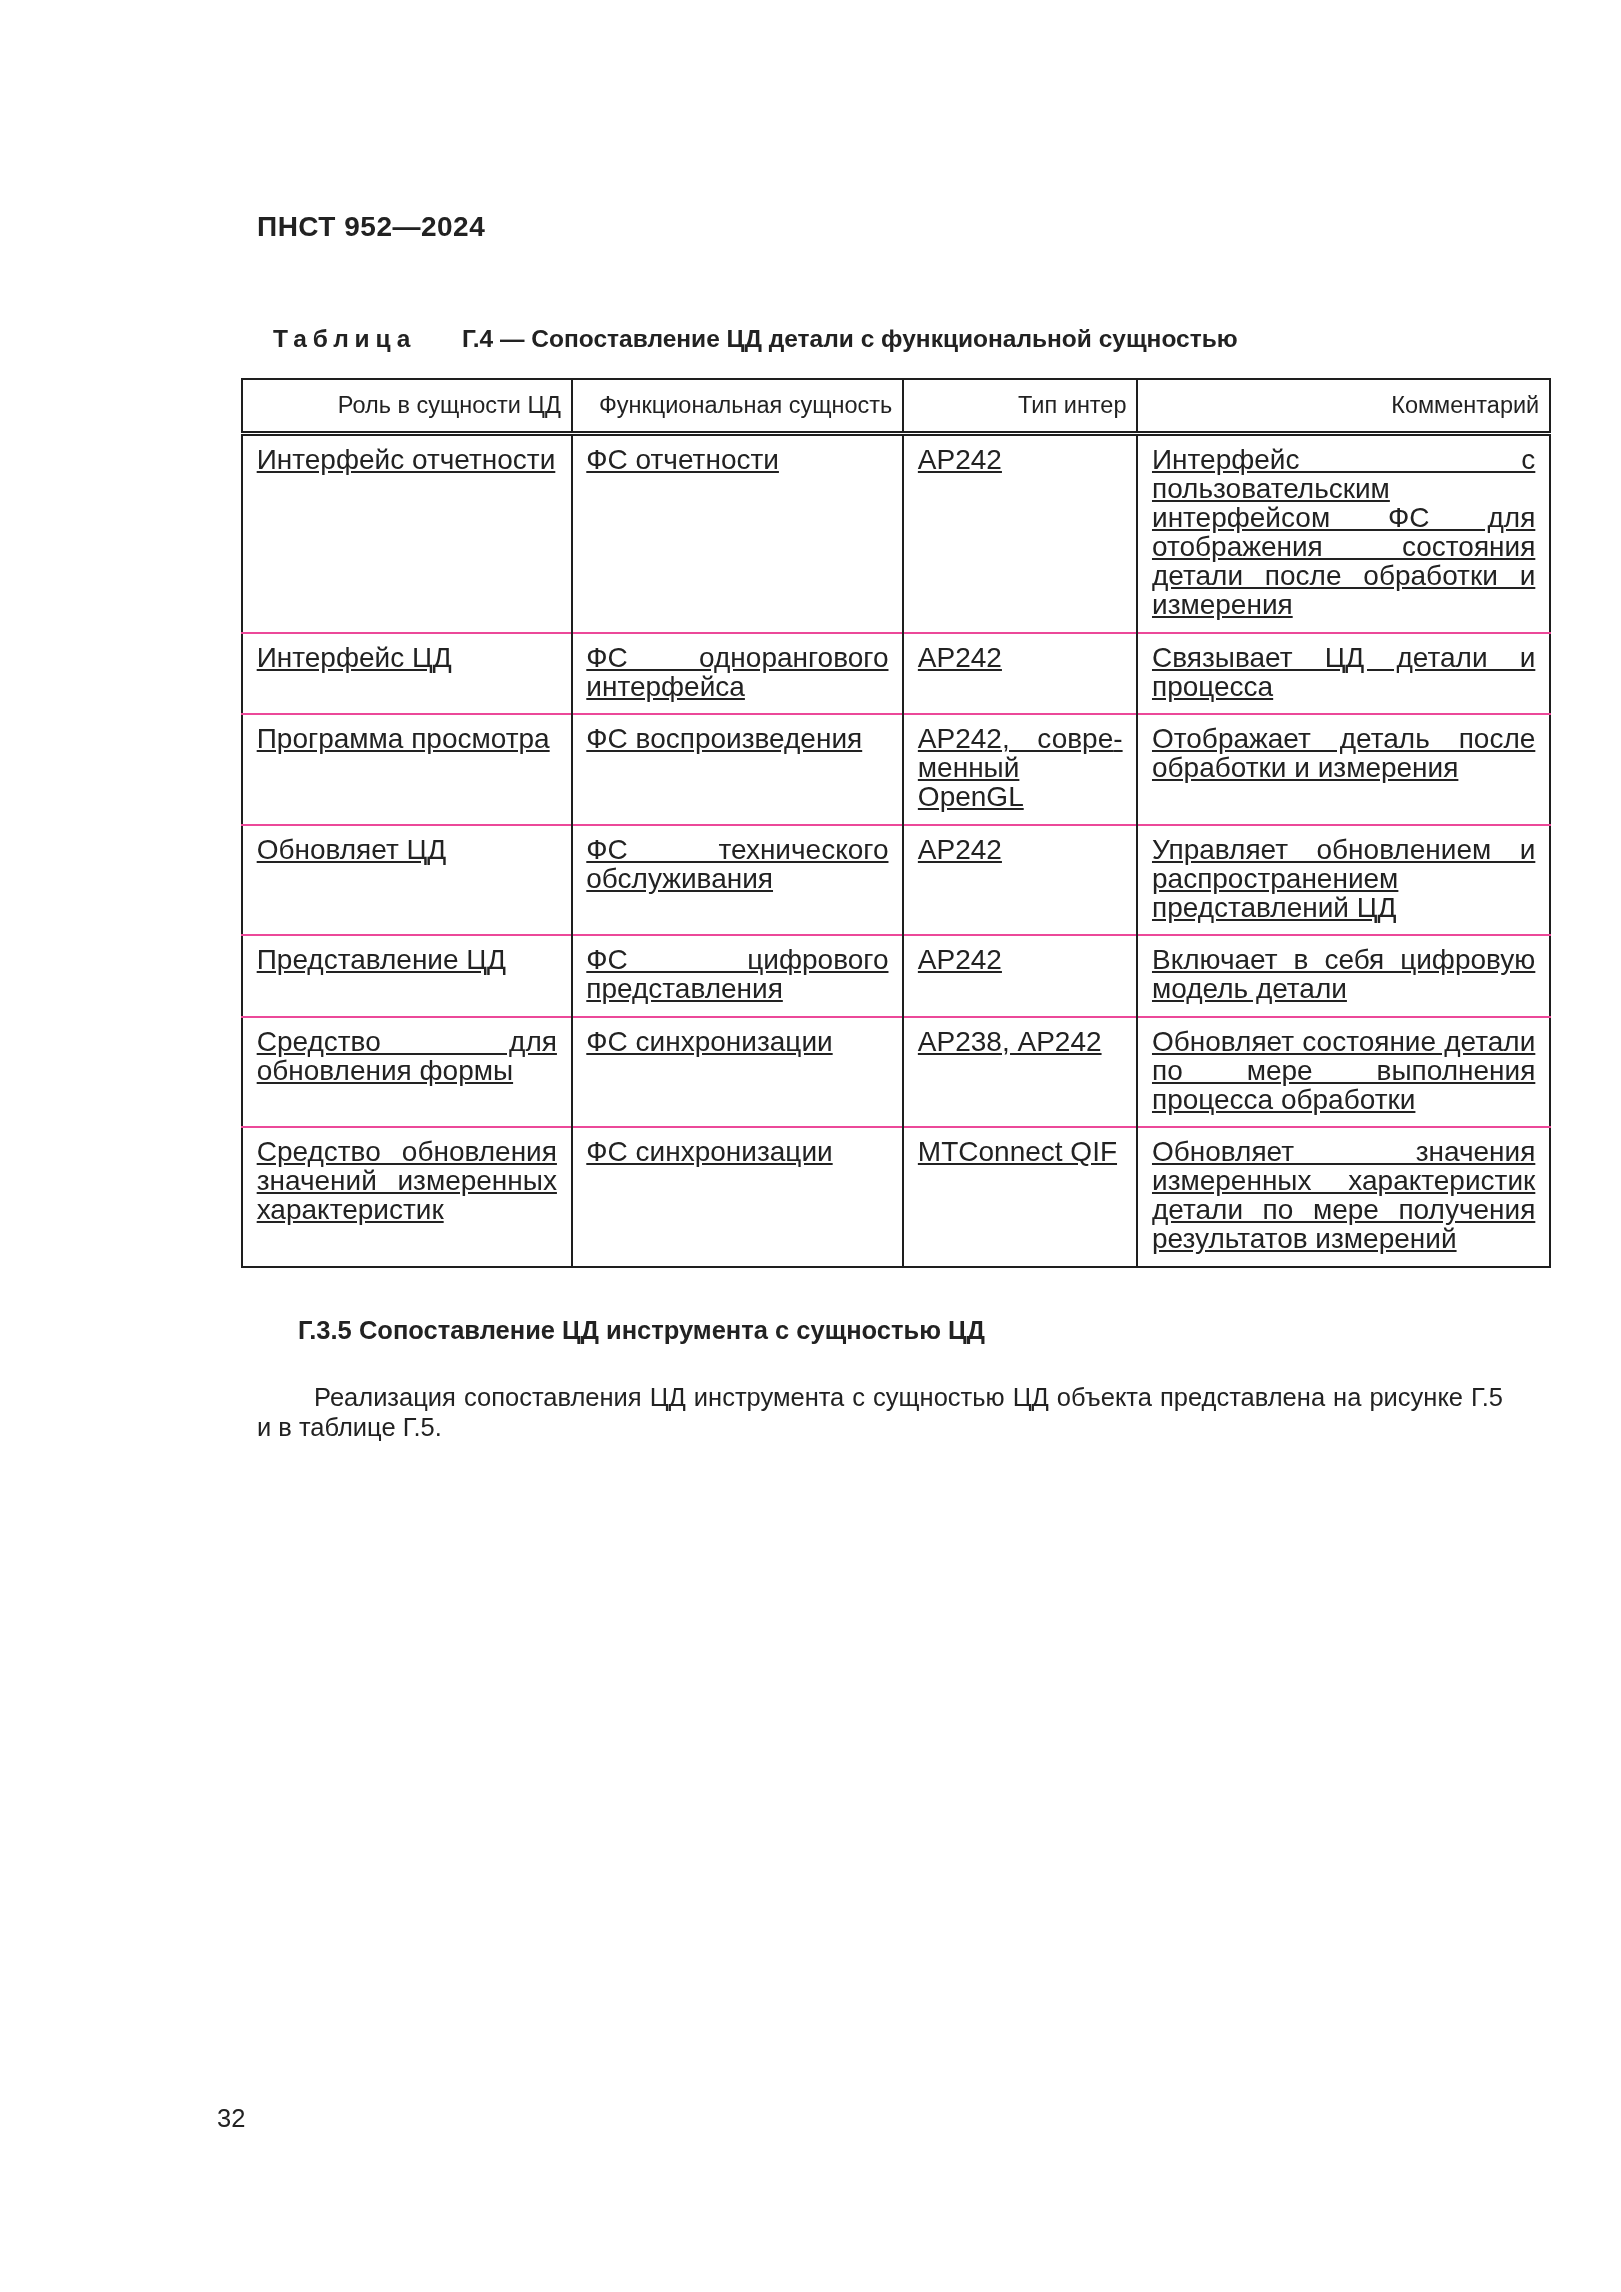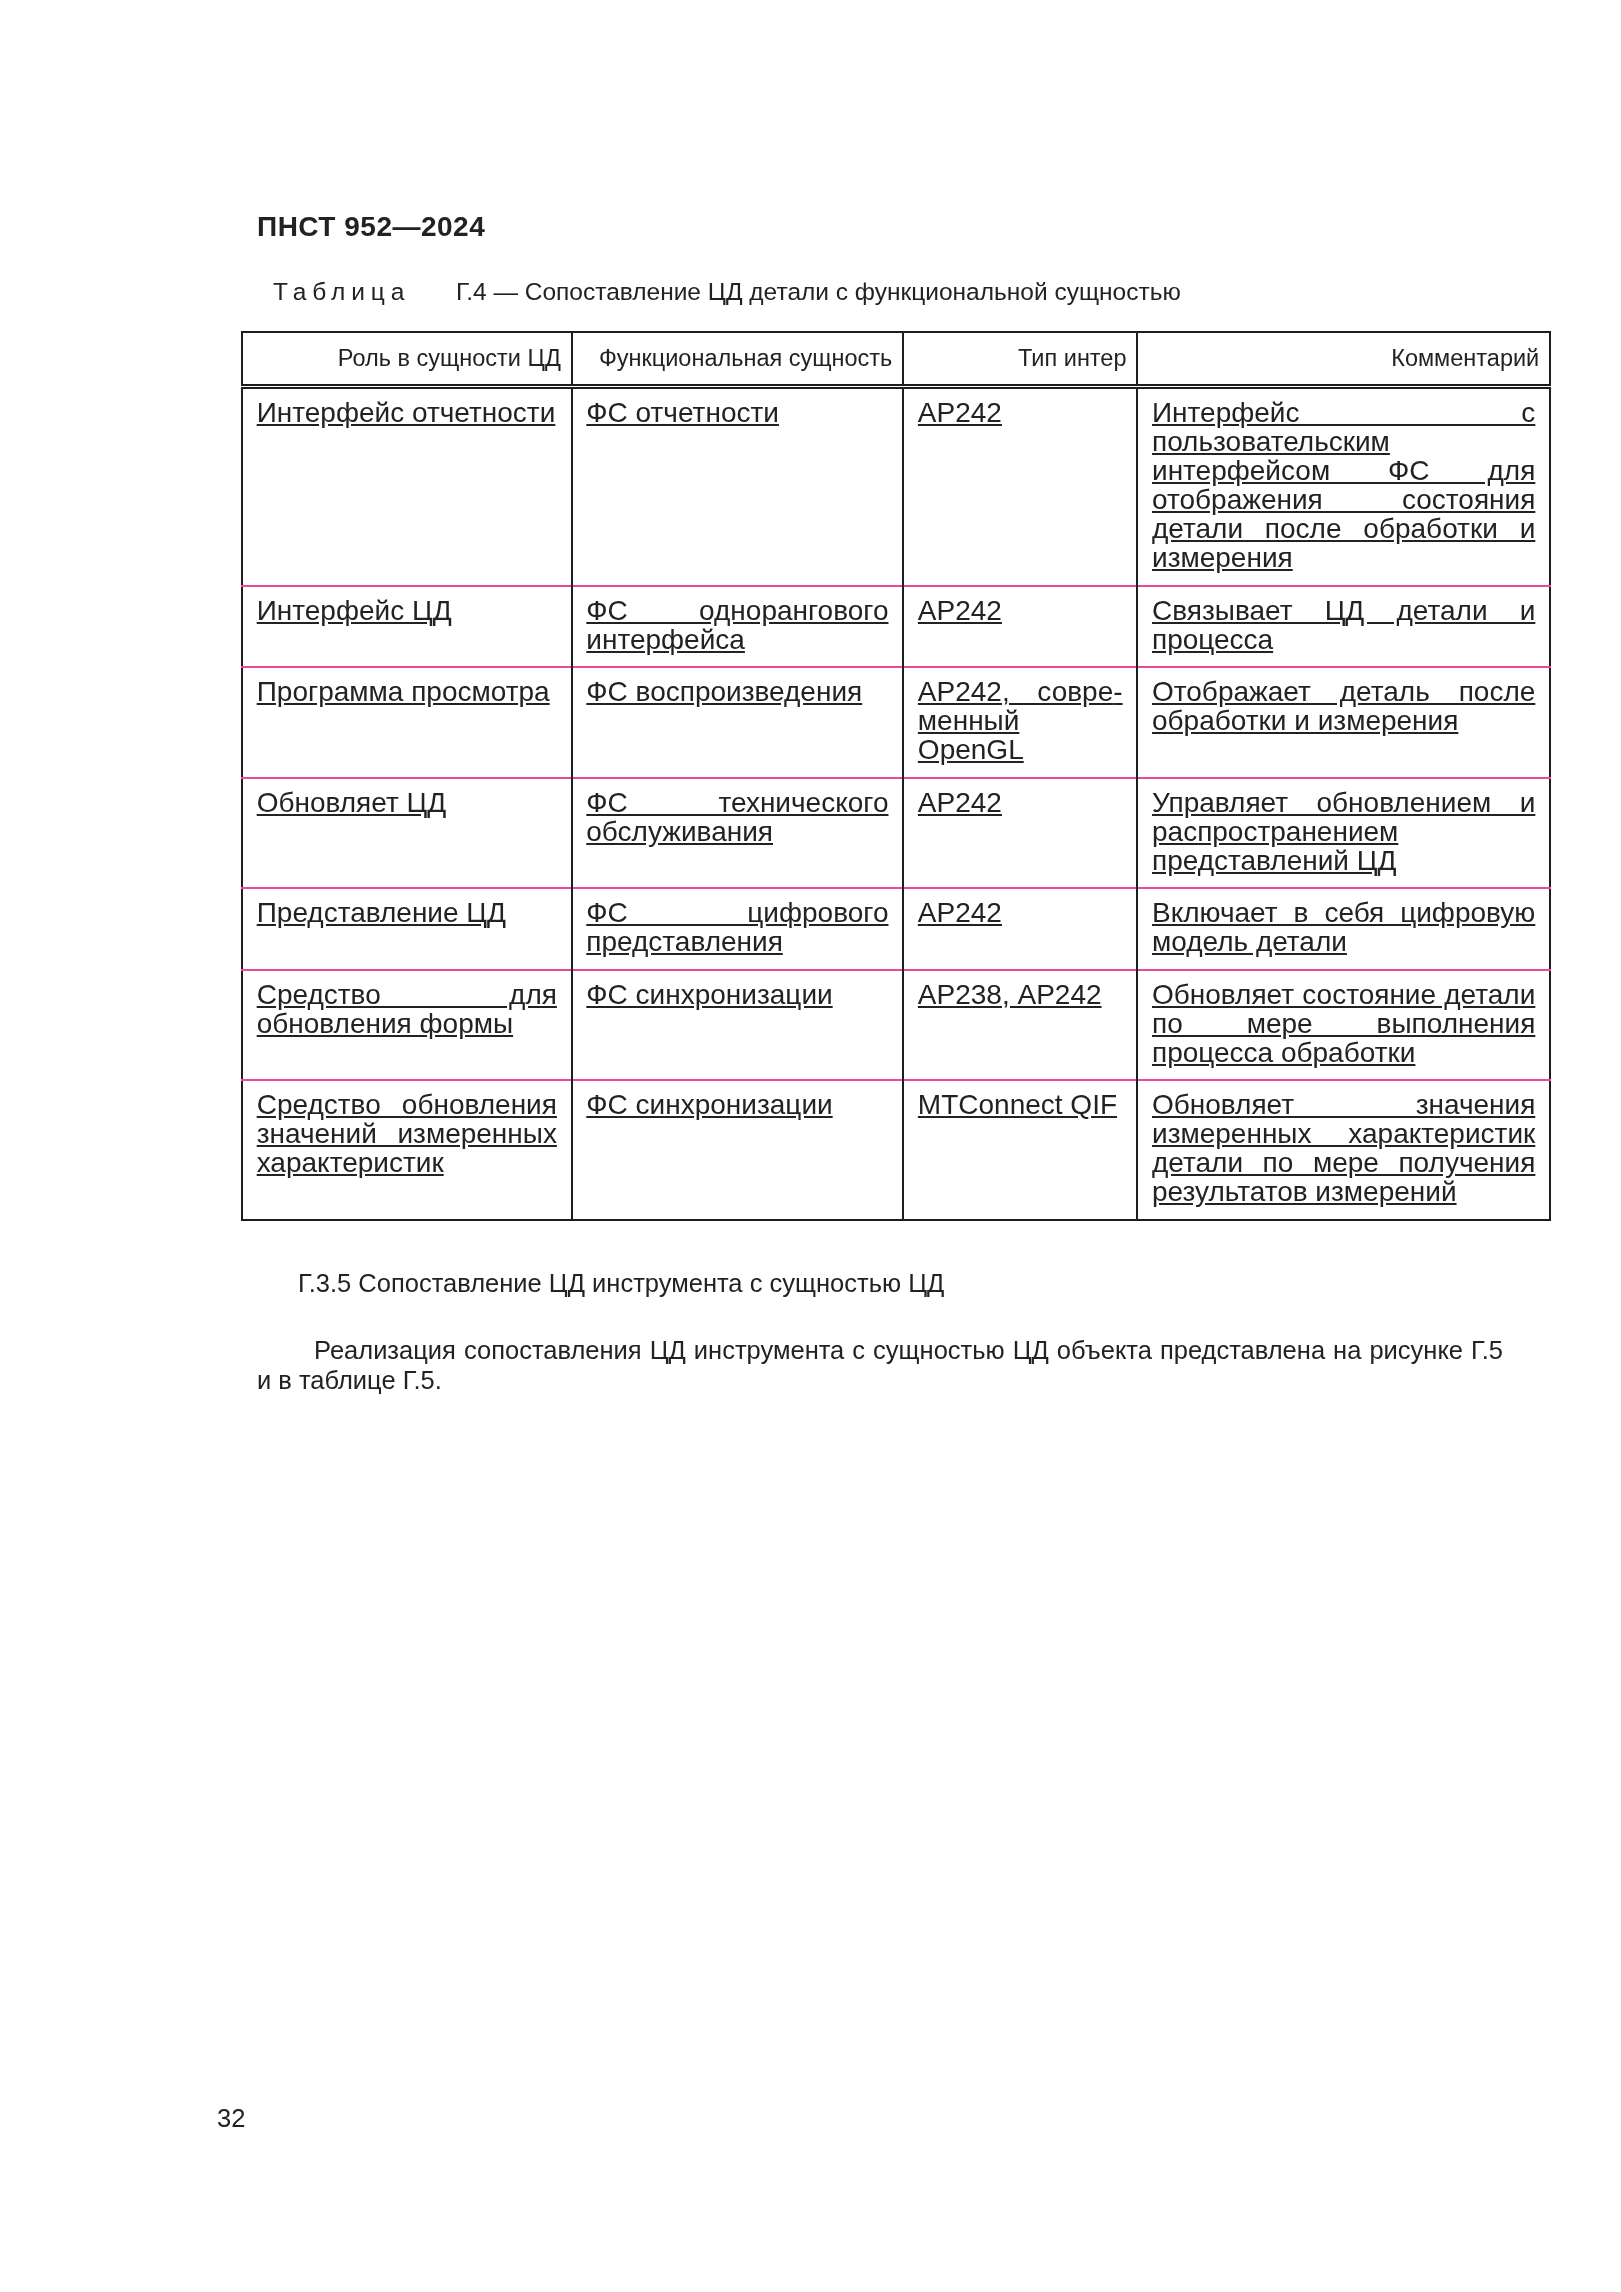--- a/index.html
+++ b/index.html
@@ -22,23 +22,25 @@
     width: 1310px;
   }
   .doc-header {
     margin-top: 145px;
     font-size: 28px;
     font-weight: bold;
     letter-spacing: 0.5px;
     line-height: 35px;
   }
   .table-caption {
+    margin-top: 47px;
     font-size: 24.5px;
     line-height: 31px;
     white-space: nowrap;
+    font-weight: bold;
   }
   .cap-label { letter-spacing: 0.24em; }
   .cap-rest { margin-left: 13.7px; }
   table.gost-table {
     margin-top: 7.8px;
     width: 1310px;
     border-collapse: collapse;
     border: 2.9px solid #1e1e1e;
     table-layout: fixed;
   }
@@ -64,21 +66,21 @@
     hyphens: manual;
     overflow-wrap: break-word;
     text-decoration: underline;
   }
   table.gost-table th:first-child,
   table.gost-table td:first-child { border-left: none; }
   .section-heading {
     margin-top: 31px;
     padding-left: 57px;
     font-size: 25.5px;
-    font-weight: normal;
+    font-weight: bold;
     line-height: 31px;
   }
   .body-paragraph {
     margin-top: 3.9px;
     font-size: 25.5px;
     line-height: 30px;
     text-align: justify;
     text-indent: 57px;
   }
   .page-number {

